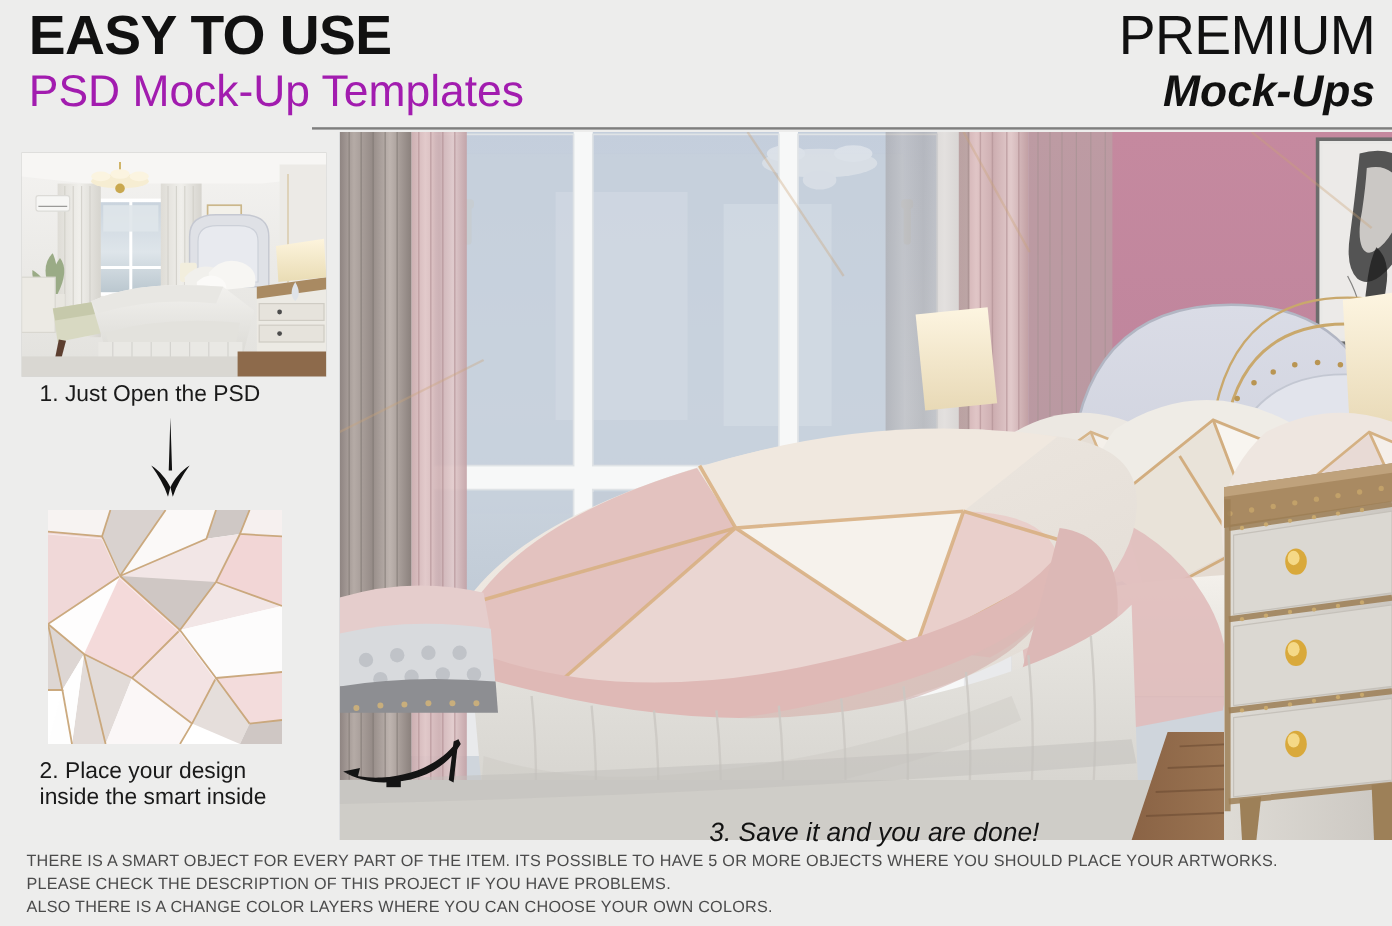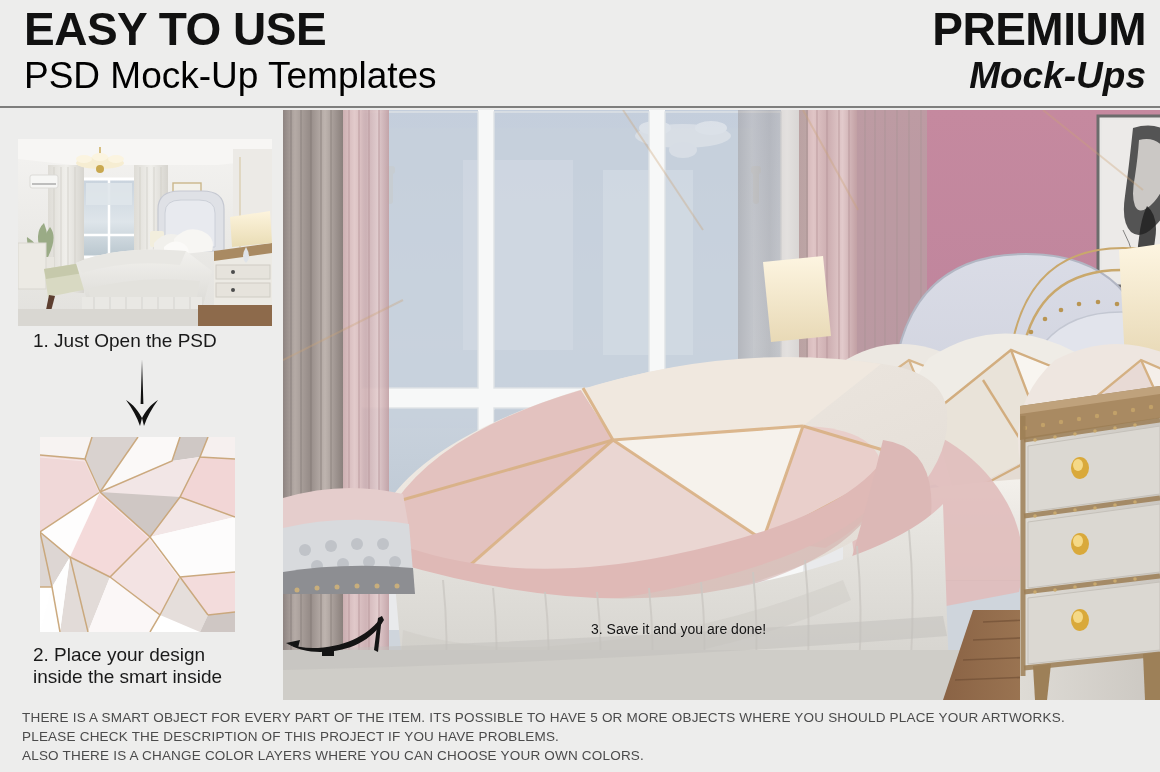--- a/index.html
+++ b/index.html
@@ -7,28 +7,28 @@
   body {
     width:1160px; height:772px; position:relative; overflow:hidden;
     font-family:"Liberation Sans", sans-serif;
     background:#ededec;
   }
 
   
   #header { position:absolute; left:0; top:0; width:1160px; height:124px; background:#ededec; }
   #header-left { position:absolute; left:24px; top:4px; }
   .hl-1 { font-size:46px; font-weight:700; letter-spacing:-0.5px; color:#111; line-height:50px; }
-  .hl-2 { font-size:37px; font-weight:300; color:#000000; line-height:44px; letter-spacing:0px; }
+  .hl-2 { font-size:37px; font-weight:300; color:#a21caf; line-height:44px; letter-spacing:0px; }
   #header-right { position:absolute; right:14px; top:4px; text-align:right; }
-  .hr-1 { font-size:46px; font-weight:700; letter-spacing:-0.5px; color:#111; line-height:50px; }
+  .hr-1 { font-size:46px; font-weight:400; letter-spacing:-0.5px; color:#111; line-height:50px; }
   .hr-2 { font-size:37px; font-weight:700; font-style:italic; color:#111; line-height:44px; }
   #header-rule { position:absolute; left:0; top:106px; width:1160px; height:2px; background:#6a6a6a; opacity:.85; }
 
   
-  #left-panel { position:absolute; left:0; top:117px; width:260px; height:591px; background:#ededec; }
+  #left-panel { position:absolute; left:0; top:105px; width:260px; height:591px; background:#ededec; }
   #thumb-1 {
     position:absolute; left:18px; top:22px; width:254px; height:187px;
     overflow:hidden; background:#c9c9c6;
   }
   #thumb-1 .scene { position:absolute; inset:0; }
 
   .step-label { position:absolute; color:#1a1a1a; font-size:19px; line-height:22px; font-weight:400; }
   #step1-label { left:33px; top:213px; }
   #step2-label { left:33px; top:527px; }
 
@@ -40,22 +40,22 @@
   }
 
   
   #main-image {
     position:absolute; left:283px; top:110px; width:877px; height:590px;
     overflow:hidden; background:#cfd4db;
   }
   #main-image .layer { position:absolute; }
 
   #step3-label {
-    position:absolute; left:591px; top:617px; color:#131313;
-    font-size:14px; line-height:24px; z-index:60; text-shadow:0 0 3px rgba(255,255,255,.25);
+    position:absolute; left:591px; top:682px; color:#131313;
+    font-size:22px; line-height:24px; z-index:60; text-shadow:0 0 3px rgba(255,255,255,.25);font-style:italic;
   }
   #arrow-curve { position:absolute; left:278px; top:612px; width:110px; height:60px; z-index:60; }
 
   
   #footer { position:absolute; left:0; top:700px; width:1160px; height:72px; background:#ededec; padding:8px 0 16px 22px; }
   .foot-line { font-size:13.5px; line-height:19px; color:#4b4b4b; letter-spacing:0.2px; }
 </style>
 </head>
 <body>
 

